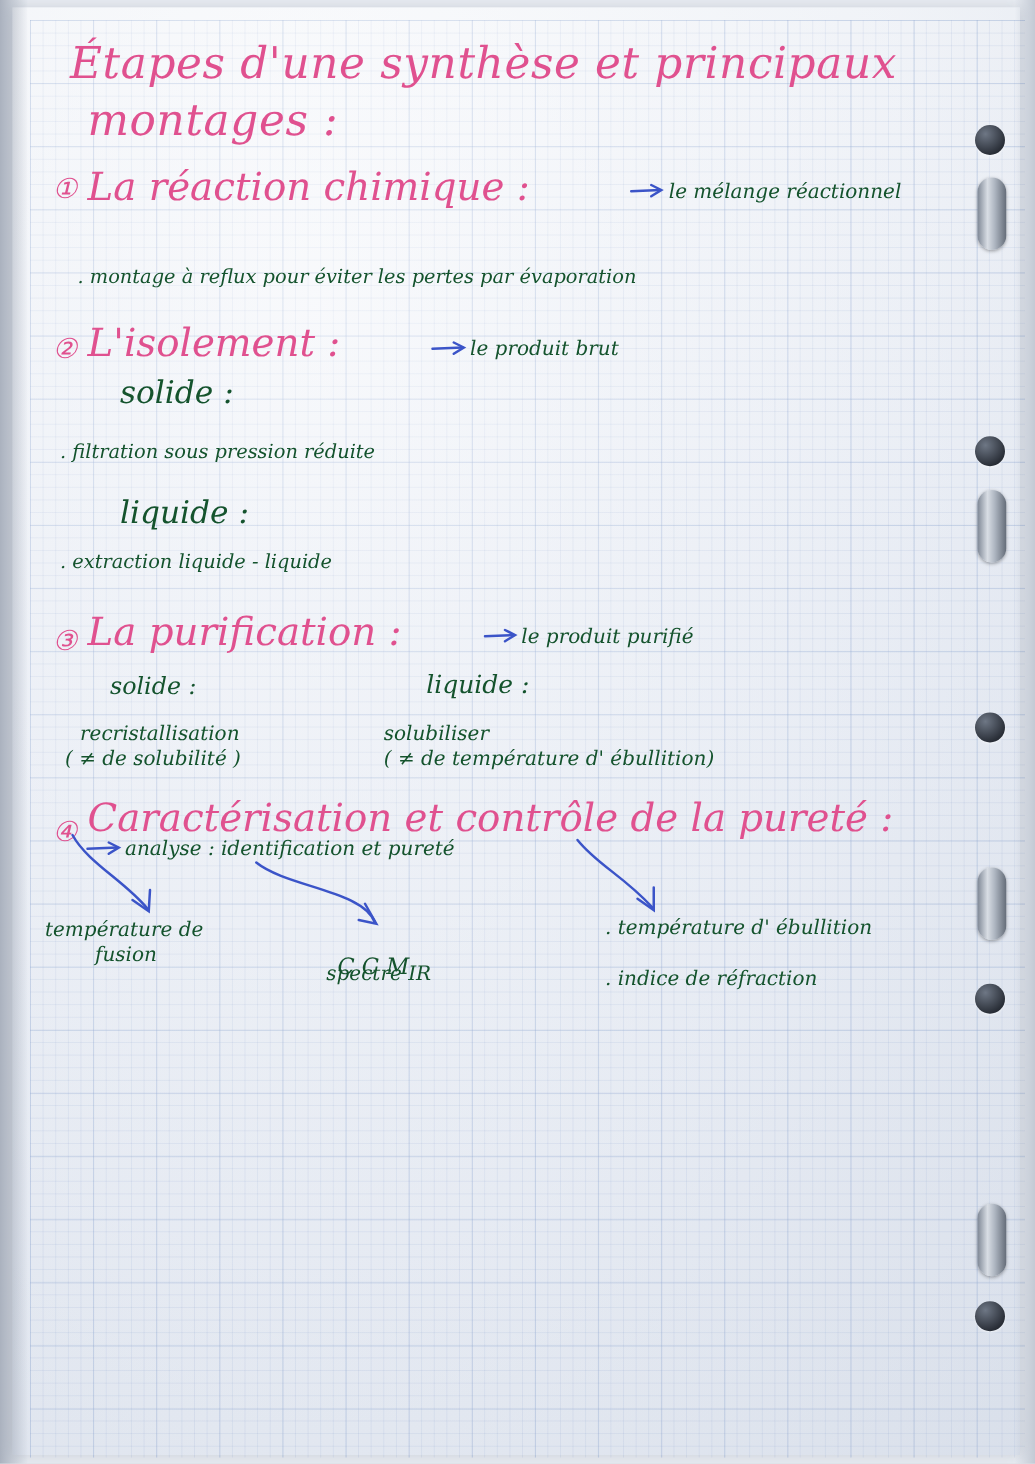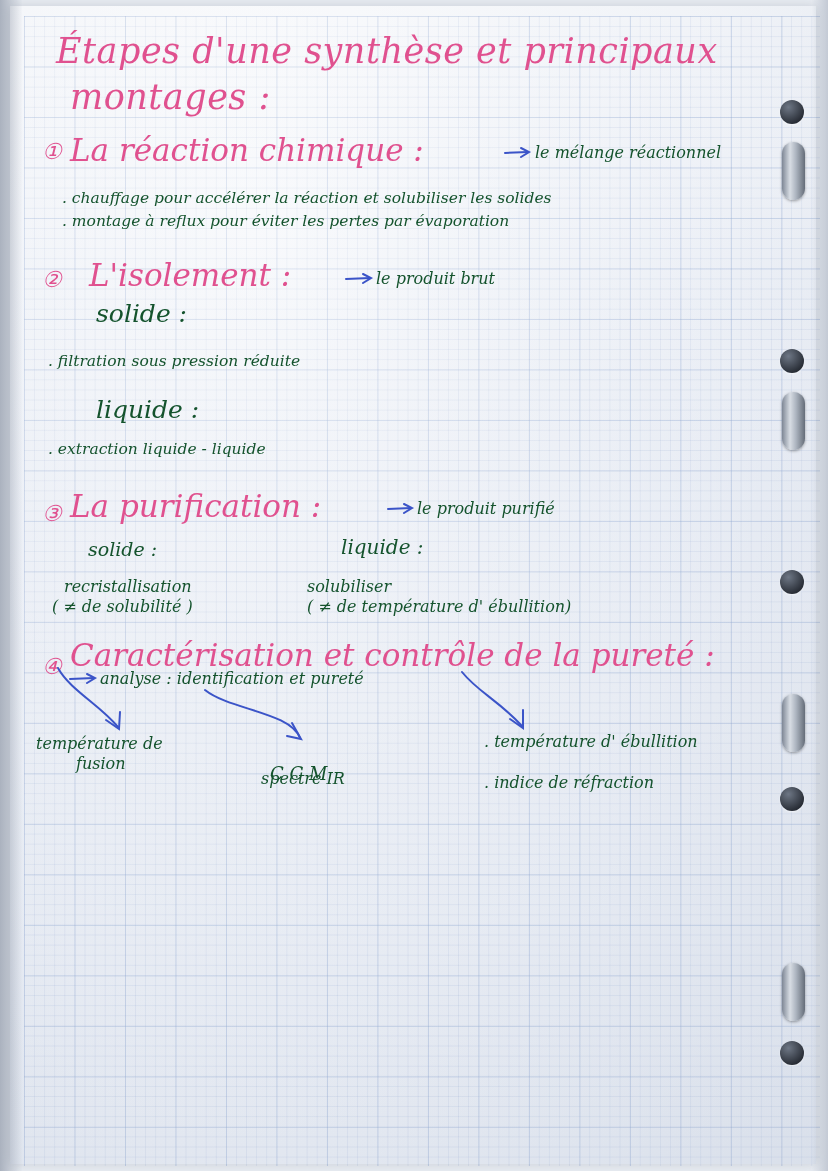--- a/index.html
+++ b/index.html
@@ -142,25 +142,24 @@
   <div class="ring" style="left:782px; top:963px; width:23px; height:58px;"></div>
   <div class="hole" style="left:780px; top:1041px; width:24px; height:24px;"></div>
 
   <div class="hw title pink" style="left:70px; top:78px;">montages :</div>
   <div class="hw title pink" style="left:56px; top:32px;">Étapes d'une synthèse et principaux</div>
 
   <div class="hw h1 pink" style="left:42px; top:140px; font-size:22px;">①</div>
   <div class="hw h1 pink" style="left:70px; top:133px;">La réaction chimique :</div>
   <div class="hw arrow-txt blue" style="left:535px; top:144px; font-size:16px;">le mélange réactionnel</div>
 
-  <div class="hw small blue" style="left:62px; top:190px;">. chauffage pour accélérer la réaction et solubiliser les solides</div>
   <div class="hw small blue" style="left:62px; top:213px;">. montage à reflux pour éviter les pertes par évaporation</div>
 
   <div class="hw h1 pink" style="left:42px; top:268px; font-size:22px;">②</div>
-  <div class="hw h1 pink" style="left:70px; top:258px;margin-left:19px;">L'isolement :</div>
+  <div class="hw h1 pink" style="left:70px; top:258px;">L'isolement :</div>
   <div class="hw arrow-txt blue" style="left:376px; top:270px; font-size:16px;">le produit brut</div>
 
   <div class="hw h2 blue" style="left:96px; top:300px;">solide :</div>
   <div class="hw small blue" style="left:48px; top:353px;">. filtration sous pression réduite</div>
 
   <div class="hw h2 blue" style="left:96px; top:396px;">liquide :</div>
   <div class="hw small blue" style="left:48px; top:441px;">. extraction liquide - liquide</div>
 
   <div class="hw h1 pink" style="left:42px; top:502px; font-size:22px;">③</div>
   <div class="hw h1 pink" style="left:70px; top:489px;">La purification :</div>

